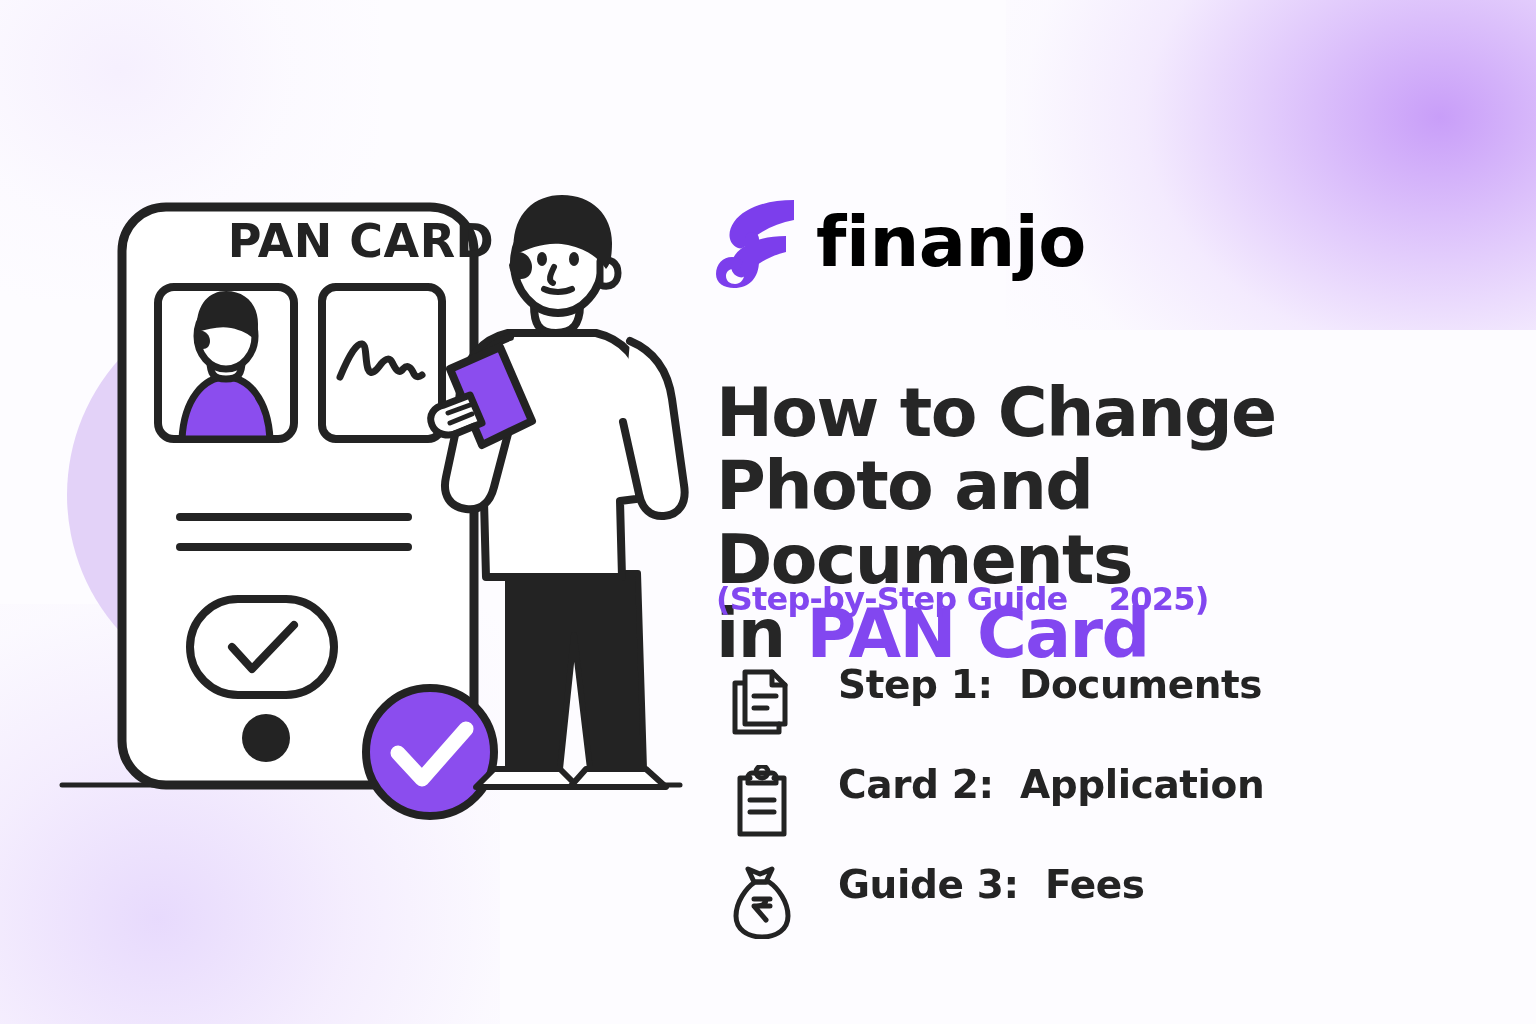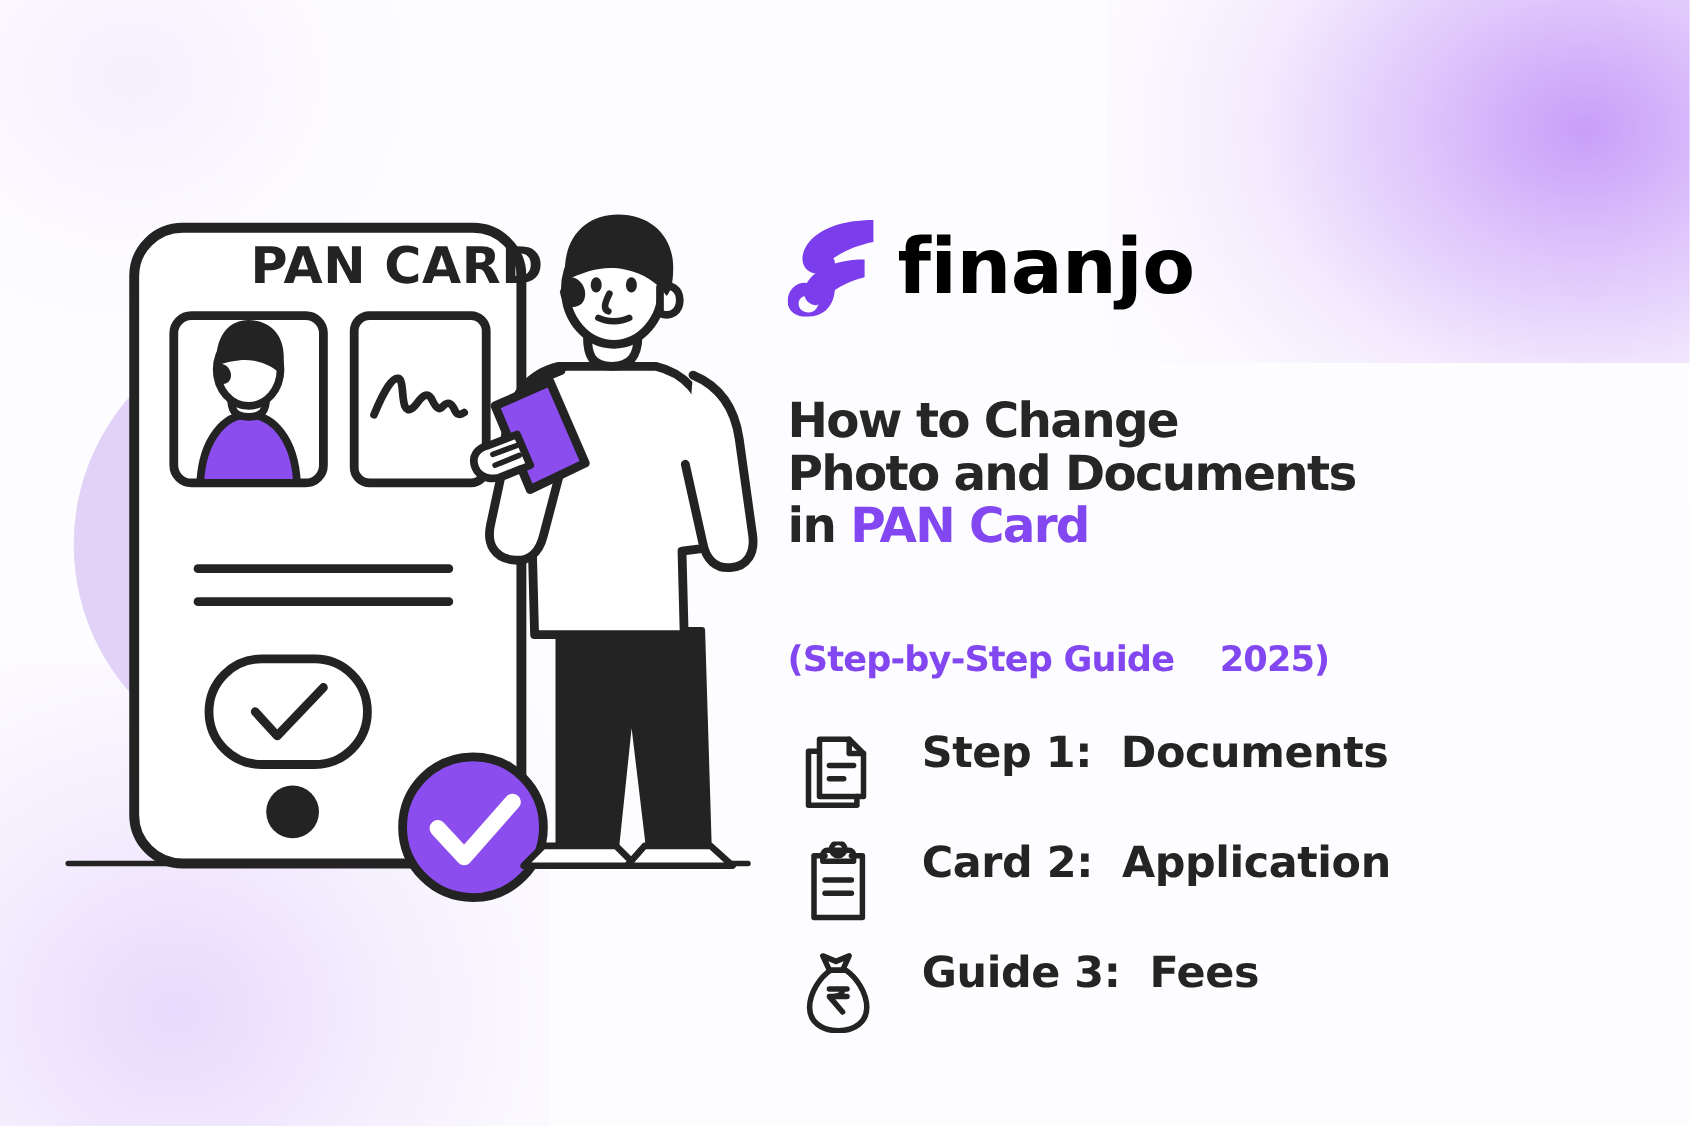--- a/index.html
+++ b/index.html
@@ -100,21 +100,21 @@
     line-height: 1;
     font-family: "DejaVu Sans", sans-serif;
   }
 
   
   .headline {
     position: absolute;
     left: 4px;
     top: 330px;
     width: 800px;
-    font-size: 44px;
+    font-size: 68px;
     font-weight: bold;
     line-height: 1.085;
     letter-spacing: -1.6px;
     color: #262626;
     font-family: "DejaVu Sans", sans-serif;
   }
   .headline .accent { color: #8247F0; }
 
   .subhead {
     position: absolute;

